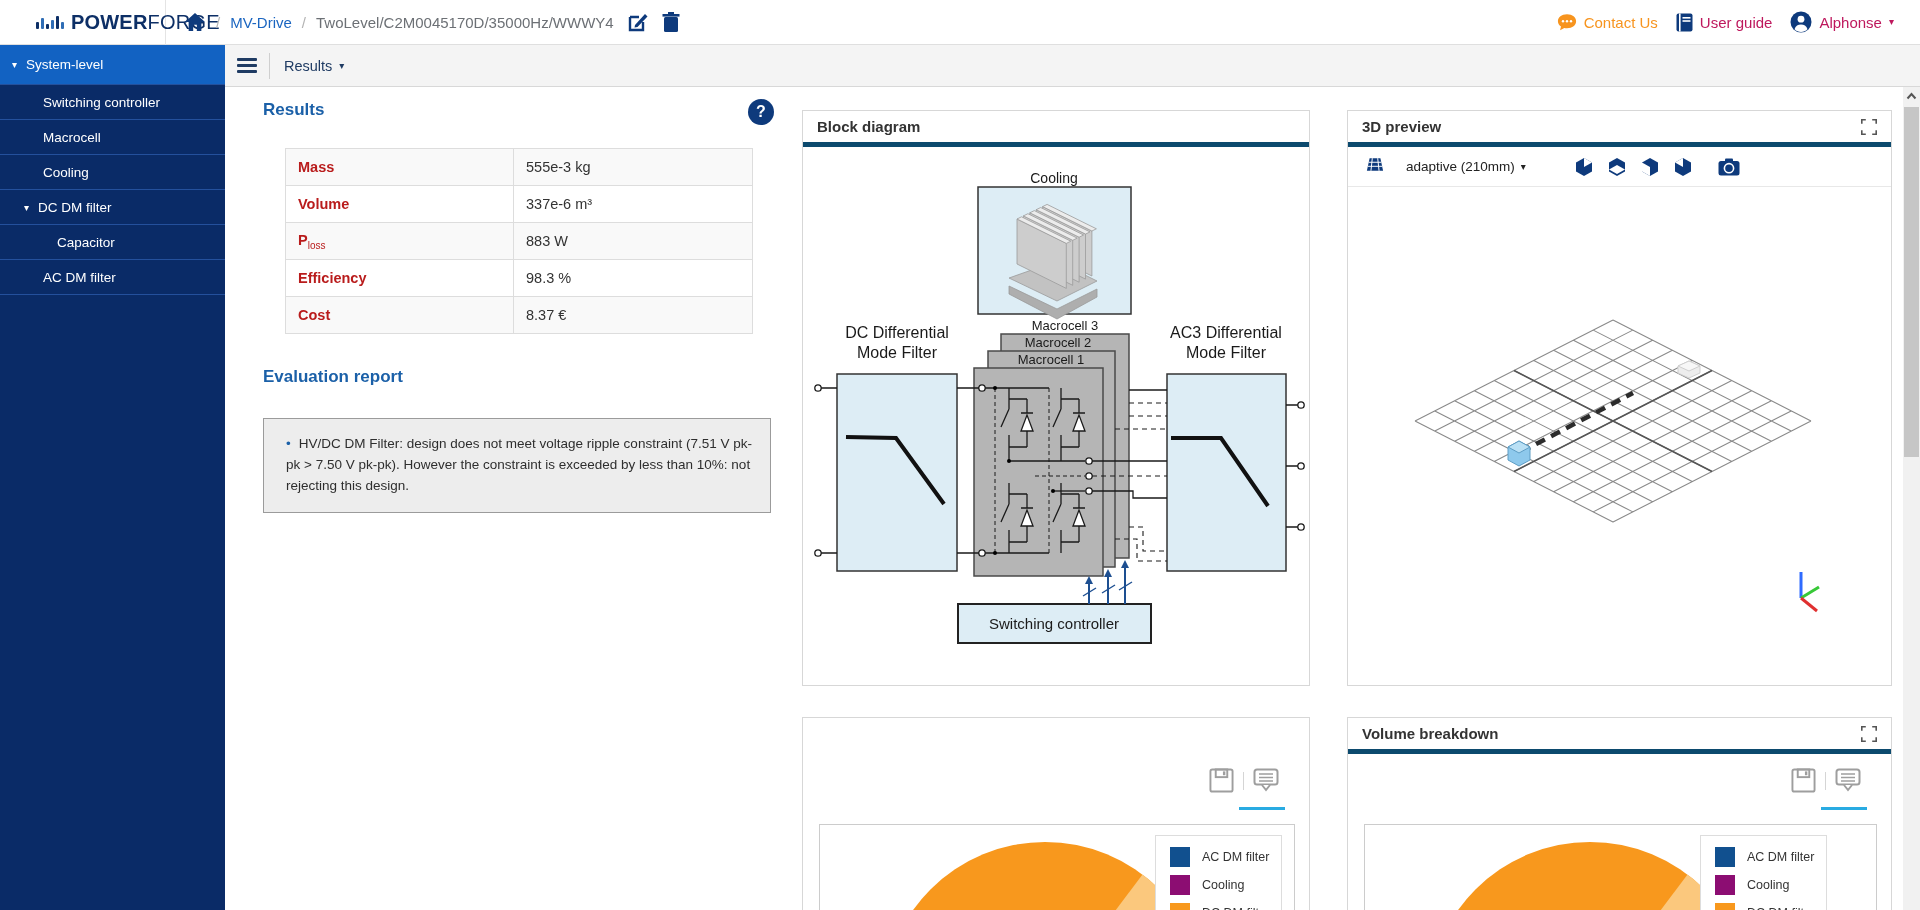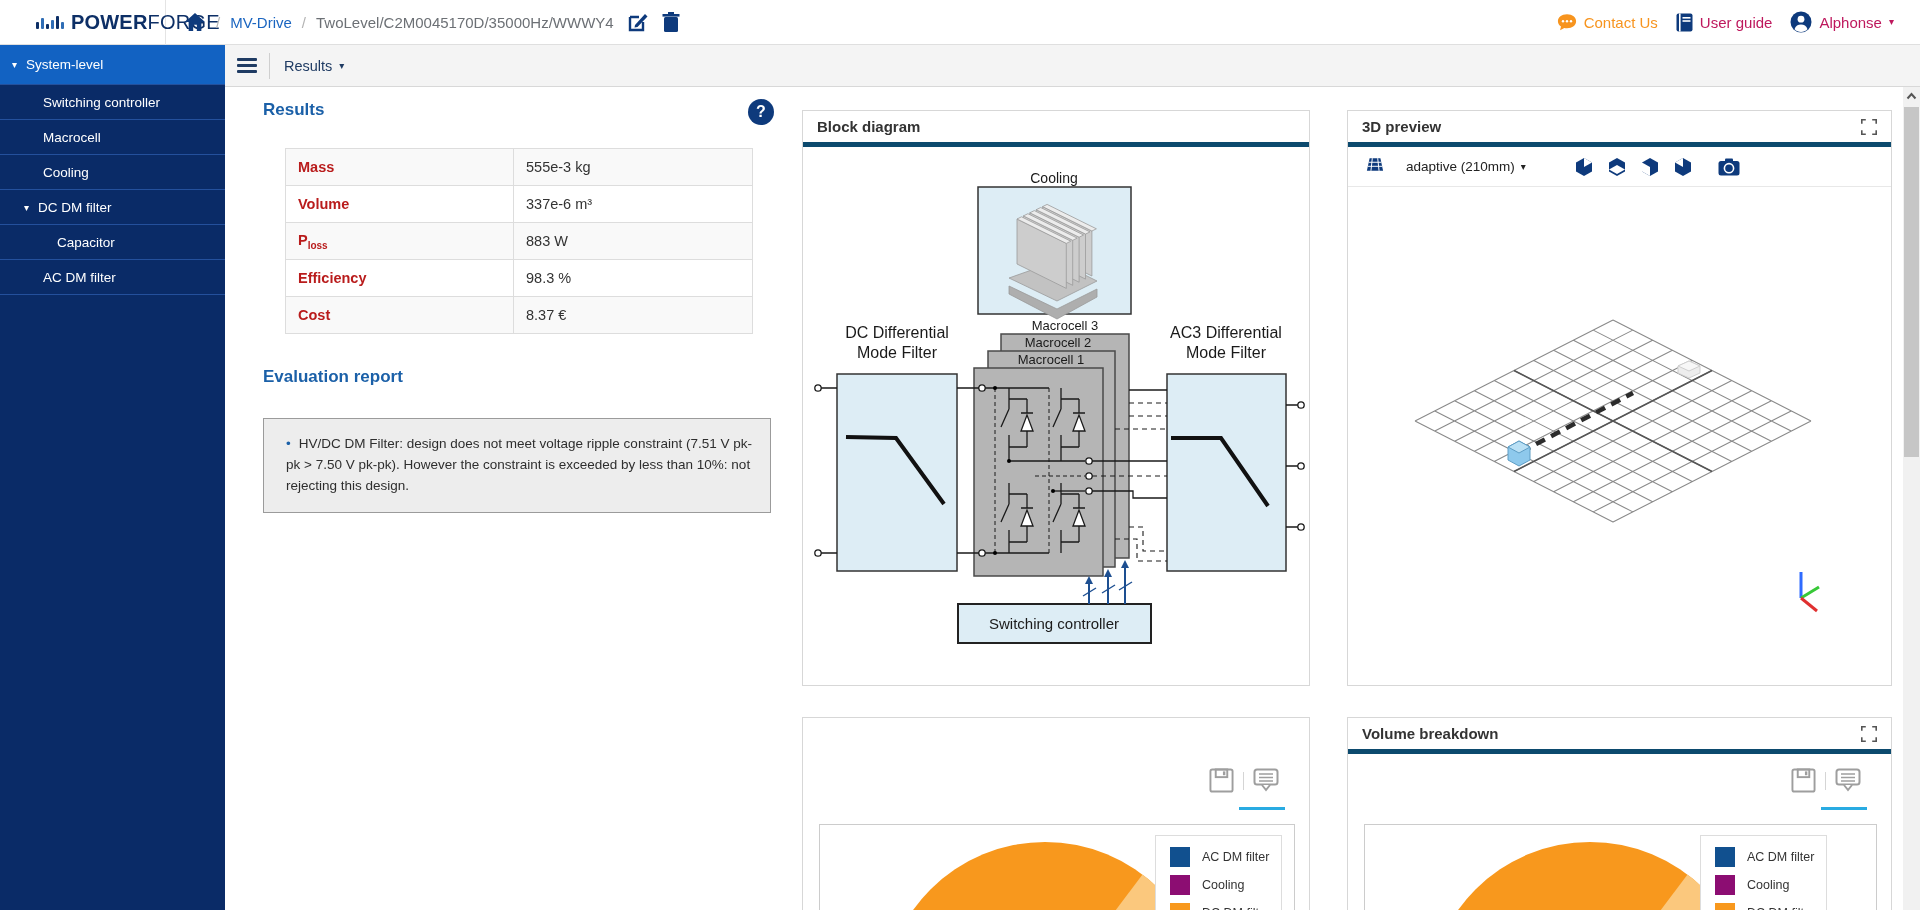--- a/index.html
+++ b/index.html
@@ -37,21 +37,21 @@
 .export{display:flex;align-items:center;gap:7px;font-size:14.5px;color:#1f3b63;cursor:pointer}
 
 .content{position:absolute;top:87px;left:225px;width:1678px;height:823px;background:#fff;overflow:hidden}
 .sec-title{position:absolute;font-size:17px;color:#1b60a8}
 .help-ic{position:absolute;left:523px;top:12px;width:26px;height:26px;border-radius:50%;background:#0e3a7c;color:#fff;font-weight:bold;font-size:16px;display:flex;align-items:center;justify-content:center;cursor:pointer}
 .results-table{position:absolute;left:60px;top:61px;width:468px;border-collapse:collapse;font-size:14.5px}
 .results-table td{border:1px solid #ddd;height:37px;padding:0 12px;vertical-align:middle}
 .results-table tr:nth-child(odd){background:#f9f9f9}
 .results-table .k{font-weight:bold;color:#b91c1c;width:228px}
 .results-table .v{color:#333}
-.results-table sub{font-size:10px;font-weight:bold}
+.results-table sub{font-size:10px;font-weight:normal}
 .eval-box{position:absolute;left:38px;top:331px;width:508px;min-height:90px;background:#ededed;border:1px solid #9b9b9b;padding:15px 18px 15px 22px;font-size:13.5px;color:#2e2e2e;line-height:1.55}
 .eval-box .bullet{color:#1b60a8;margin-right:8px}
 
 .panel{position:absolute;background:#fff;border:1px solid #d7d7d7}
 .panel-h{height:36px;border-bottom:5px solid #0c4a6e;display:flex;align-items:center;padding:0 14px;font-weight:bold;font-size:15px;color:#333}
 .expand{margin-left:auto;cursor:pointer;display:flex}
 .p-block{left:577px;top:23px;width:508px;height:576px}
 .p-preview{left:1122px;top:23px;width:545px;height:576px}
 .p-mass{left:577px;top:630px;width:508px;height:310px}
 .p-volume{left:1122px;top:630px;width:545px;height:310px}

